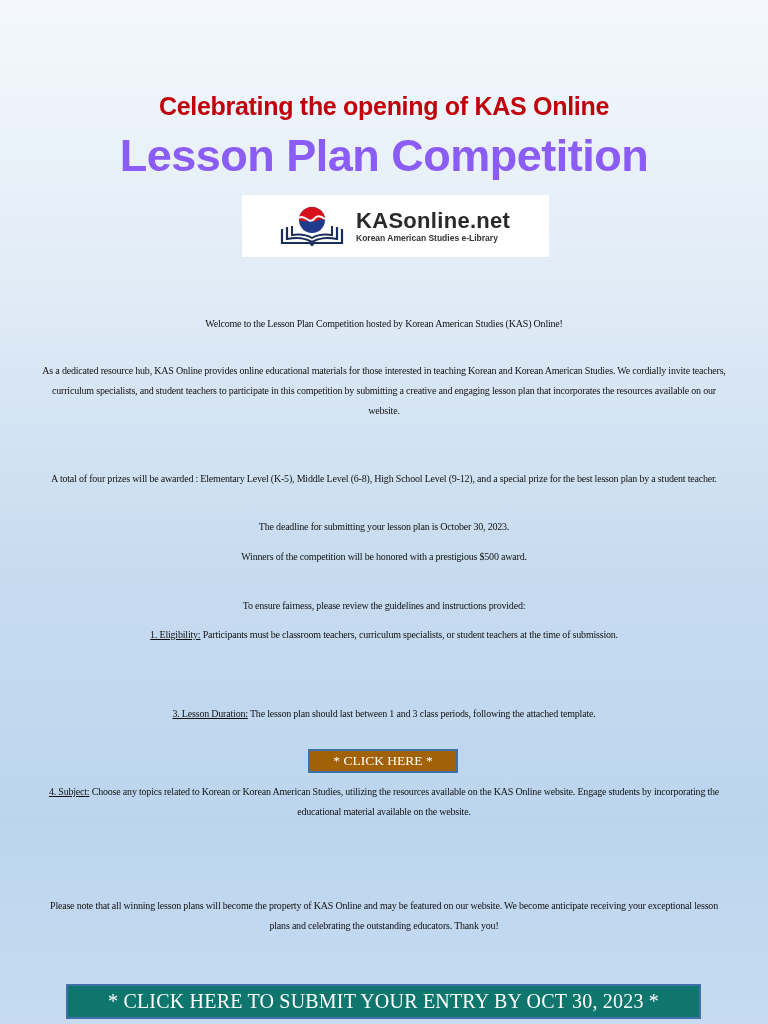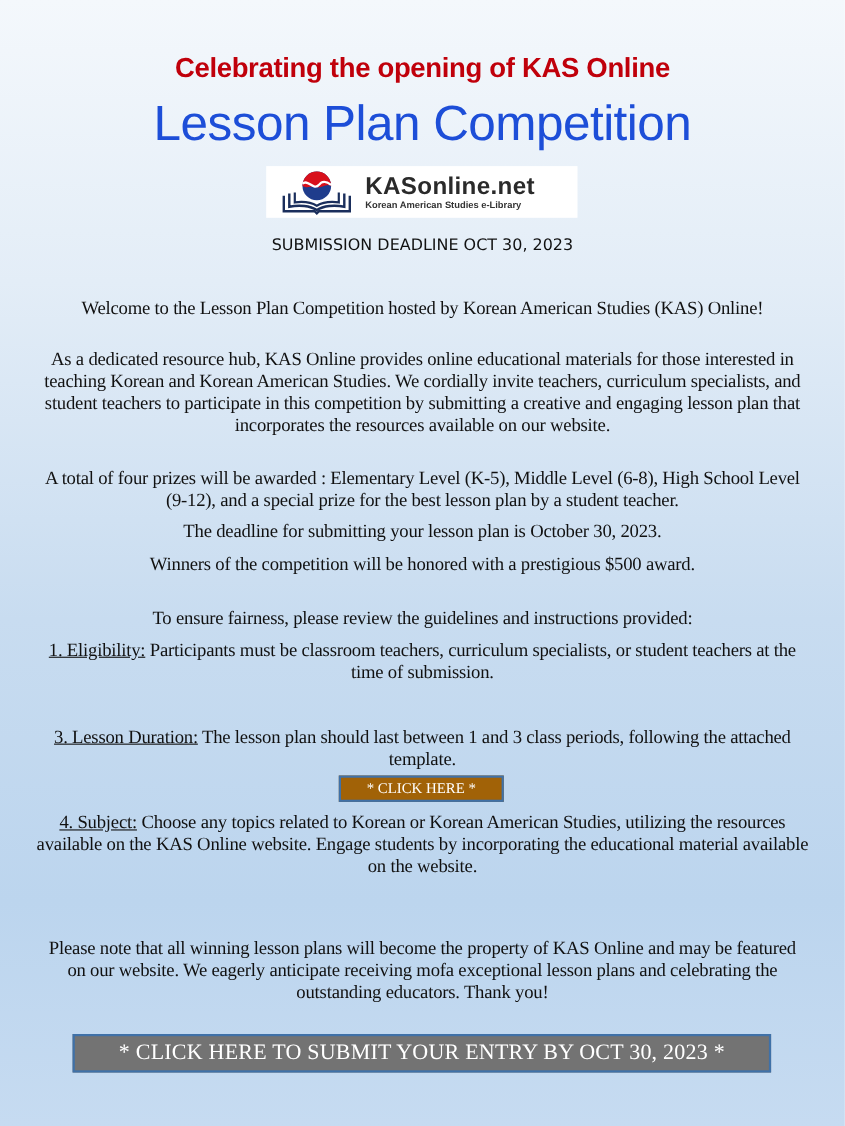--- a/index.html
+++ b/index.html
@@ -3,65 +3,65 @@
 <meta charset="utf-8">
 <style>
   html, body { margin: 0; padding: 0; }
   body {
     width: 768px; height: 1024px; overflow: hidden;
     background: linear-gradient(to bottom, #f4f8fc 0%, #e3edf7 25%, #c8dcf0 55%, #bcd5ee 80%, #c6dbf1 100%);
     font-family: "Liberation Serif", "DejaVu Serif", serif;
     color: #111;
     position: relative;
   }
-  .page { position: absolute; inset: 0; }
+  .page { position: absolute; inset: 0; margin-top: 44px; }
   .h-sub {
     position: absolute; top: 48px; left: 0; right: 0;
     font-family: "Liberation Sans", sans-serif; font-weight: 700;
     font-size: 25px; color: #c0000b; text-align: center; letter-spacing: -0.3px;
   }
   .h-main {
     position: absolute; top: 86px; left: 0; right: 0;
-    font-family: "Liberation Sans", sans-serif; font-weight: 400;
-    font-size: 45px; color: #1d4ed8; text-align: center; letter-spacing: -0.5px;
+    font-family: "Liberation Sans", sans-serif; font-weight: 700;
+    font-size: 45px; color: #8b5cf6; text-align: center; letter-spacing: -0.5px;
   }
   .logo {
-    position: absolute; top: 151px; left: 242px; width: 283px; height: 47px;
-    background: #ffffff; display: flex; align-items: center;
+    position: absolute; top: 151px; left: 242px; width: 283px; height: 62px;
+    background: #ffffff; display: flex; align-items: center; padding-left: 24px;
   }
   .logo svg { margin-left: 10px; }
   .logo-text { margin-left: 8px; line-height: 1; }
   .logo-name {
     font-family: "Liberation Sans", sans-serif; font-weight: 700; font-size: 22px; color: #2a2a2a;
     letter-spacing: 0.3px;
   }
   .logo-tag {
     font-family: "Liberation Sans", sans-serif; font-weight: 700; font-size: 8.5px; color: #333;
     margin-top: 2px;
   }
   .deadline {
     position: absolute; top: 215px; left: 0; right: 0; text-align: center;
     font-family: "DejaVu Sans", sans-serif; font-size: 14.5px; color: #111;
   }
   .para {
     position: absolute; left: 30px; right: 30px; text-align: center;
-    font-size: 17px; line-height: 20px; letter-spacing: -0.2px;
+    font-size: 10px; line-height: 20px; letter-spacing: -0.2px;
   }
   .bold-para { font-weight: 400; }
   .label-u { text-decoration: underline; }
   a.link { color: #1f5fb0; text-decoration: underline; }
   .btn-small {
     position: absolute; top: 705px; left: 308px; width: 150px; height: 24px;
     background: #a16207; border: 2px solid #3f71a8; box-sizing: border-box;
     color: #fff; font-size: 13.5px; text-align: center; line-height: 20px;
     font-family: "Liberation Serif", serif;
   }
   .btn-big {
     position: absolute; top: 940px; left: 66px; width: 635px; height: 35px;
-    background: #737373; border: 2px solid #3f71a8; box-sizing: border-box;
+    background: #0f766e; border: 2px solid #3f71a8; box-sizing: border-box;
     color: #fff; font-size: 20px; text-align: center; line-height: 31px;
     font-family: "Liberation Serif", serif; letter-spacing: 0.2px;
   }
 </style>
 </head>
 <body>
 
 <div class="page">
 
   <div class="h-sub">Celebrating the opening of KAS Online</div>
@@ -75,21 +75,20 @@
       <path d="M6 24 L6 38 L34 38 L36 40 L38 38 L66 38 L66 24" stroke="#1a2e5c" stroke-width="2.2" fill="none"></path>
       <path d="M11 22 L11 34 C20 32 30 33 36 37 C42 33 52 32 61 34 L61 22" stroke="#1a2e5c" stroke-width="2.2" fill="none"></path>
       <path d="M16 21 L16 30 C24 29 31 30 36 33 C41 30 48 29 56 30 L56 21" stroke="#1a2e5c" stroke-width="2" fill="none"></path>
     </svg>
     <div class="logo-text">
       <div class="logo-name">KASonline.net</div>
       <div class="logo-tag">Korean American Studies e-Library</div>
     </div>
   </div>
 
-  <div class="deadline">SUBMISSION DEADLINE OCT 30, 2023</div>
 
   <div class="para" style="top:270px;">Welcome to the Lesson Plan Competition hosted by Korean American Studies (KAS) Online!</div>
   <div class="para" style="top:317px; left:40px; right:40px;">As a dedicated resource hub, KAS Online provides online educational materials for those interested in teaching Korean and Korean American Studies. We cordially invite teachers, curriculum specialists, and student teachers to participate in this competition by submitting a creative and engaging lesson plan that incorporates the resources available on our website.</div>
   <div class="para" style="top:425px;">A total of four prizes will be awarded : Elementary Level (K-5), Middle Level (6-8), High School Level (9-12), and a special prize for the best lesson plan by a student teacher.</div>
   <div class="para" style="top:473px;">The deadline for submitting your lesson plan is October 30, 2023.</div>
   <div class="para" style="top:503px;">Winners of the competition will be honored with a prestigious $500 award.</div>
   <div class="para" style="top:552px;">To ensure fairness, please review the guidelines and instructions provided:</div>
 
   <div class="para bold-para" style="top:581px;">
     <span class="label-u">1. Eligibility:</span><span> Participants must be classroom teachers, curriculum specialists, or student teachers at the time of submission.</span>
@@ -97,16 +96,16 @@
   <div class="para bold-para" style="top:660px;">
     <span class="label-u">3. Lesson Duration:</span><span> The lesson plan should last between 1 and 3 class periods, following the attached template.</span>
   </div>
 
   <div class="btn-small">* CLICK HERE *</div>
 
   <div class="para bold-para" style="top:738px;">
     <span class="label-u">4. Subject:</span><span> Choose any topics related to Korean or Korean American Studies, utilizing the resources available on the KAS Online website. Engage students by incorporating the educational material available on the website.</span>
   </div>
 
-  <div class="para" style="top:852px; left:40px; right:40px;">Please note that all winning lesson plans will become the property of KAS Online and may be featured on our website. We eagerly anticipate receiving mofa exceptional lesson plans and celebrating the outstanding educators. Thank you!</div>
+  <div class="para" style="top:852px; left:40px; right:40px;">Please note that all winning lesson plans will become the property of KAS Online and may be featured on our website. We become anticipate receiving your exceptional lesson plans and celebrating the outstanding educators. Thank you!</div>
 
   <div class="btn-big">* CLICK HERE TO SUBMIT YOUR ENTRY BY OCT 30, 2023 *</div>
 </div>
 
 </body></html>

